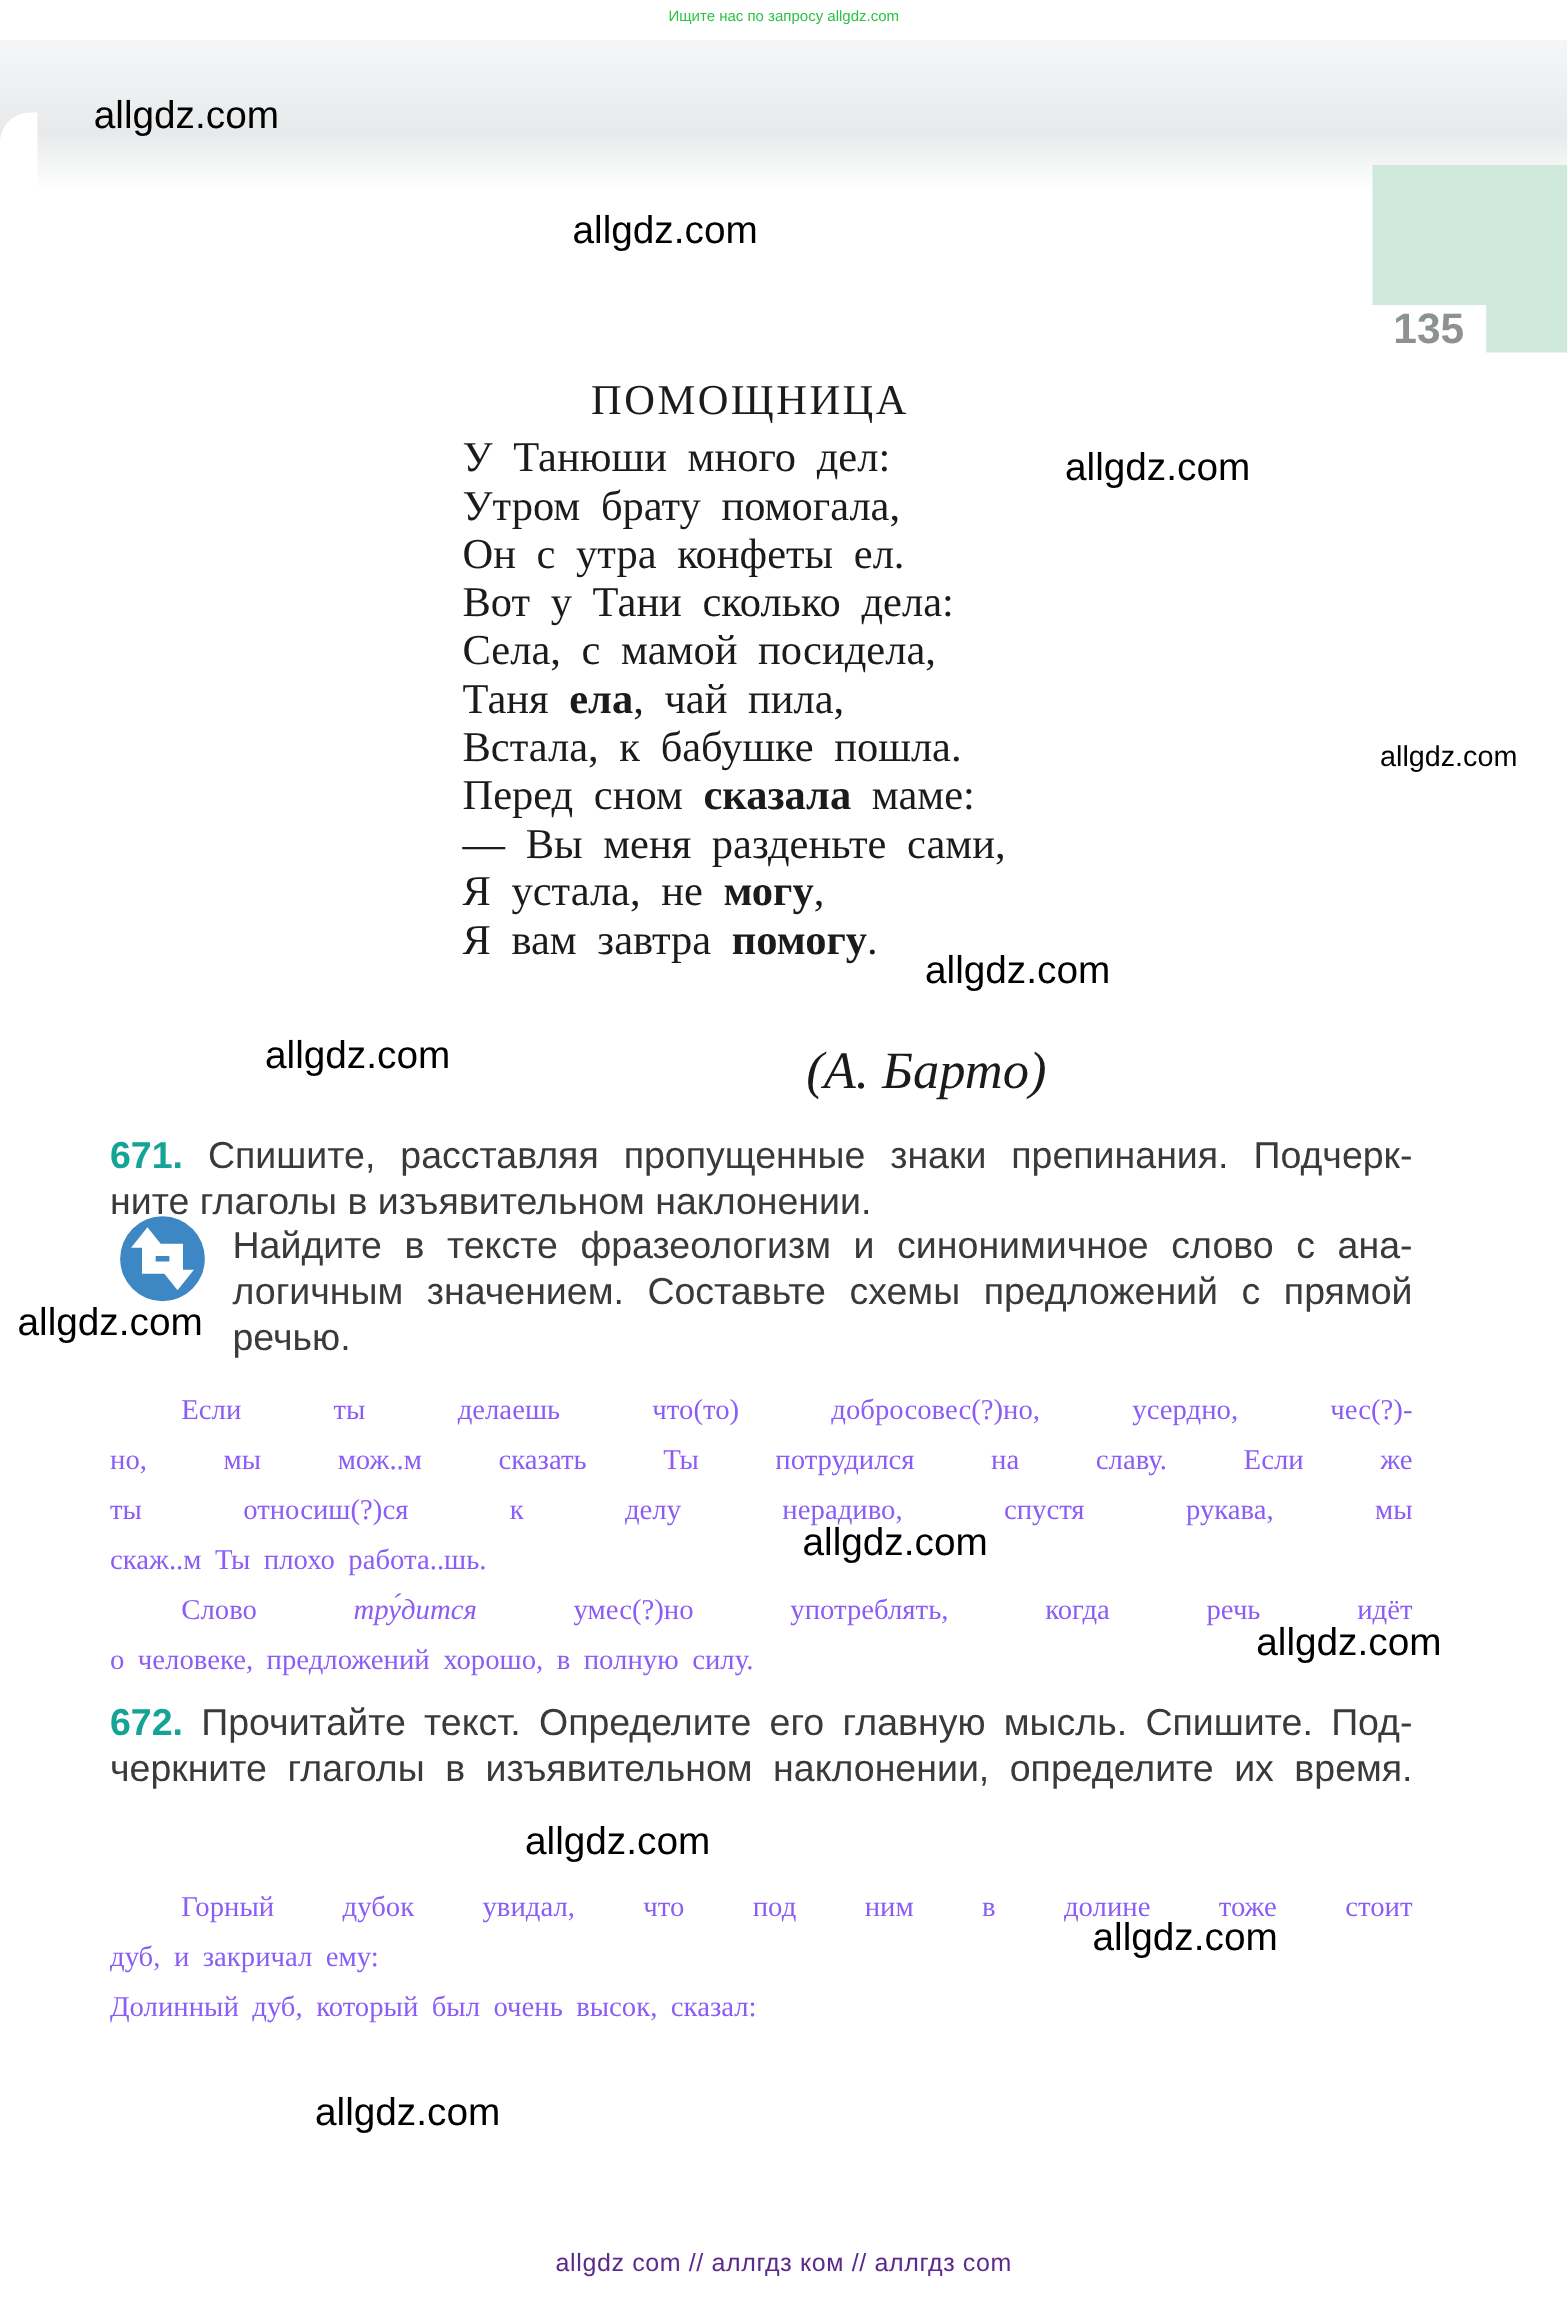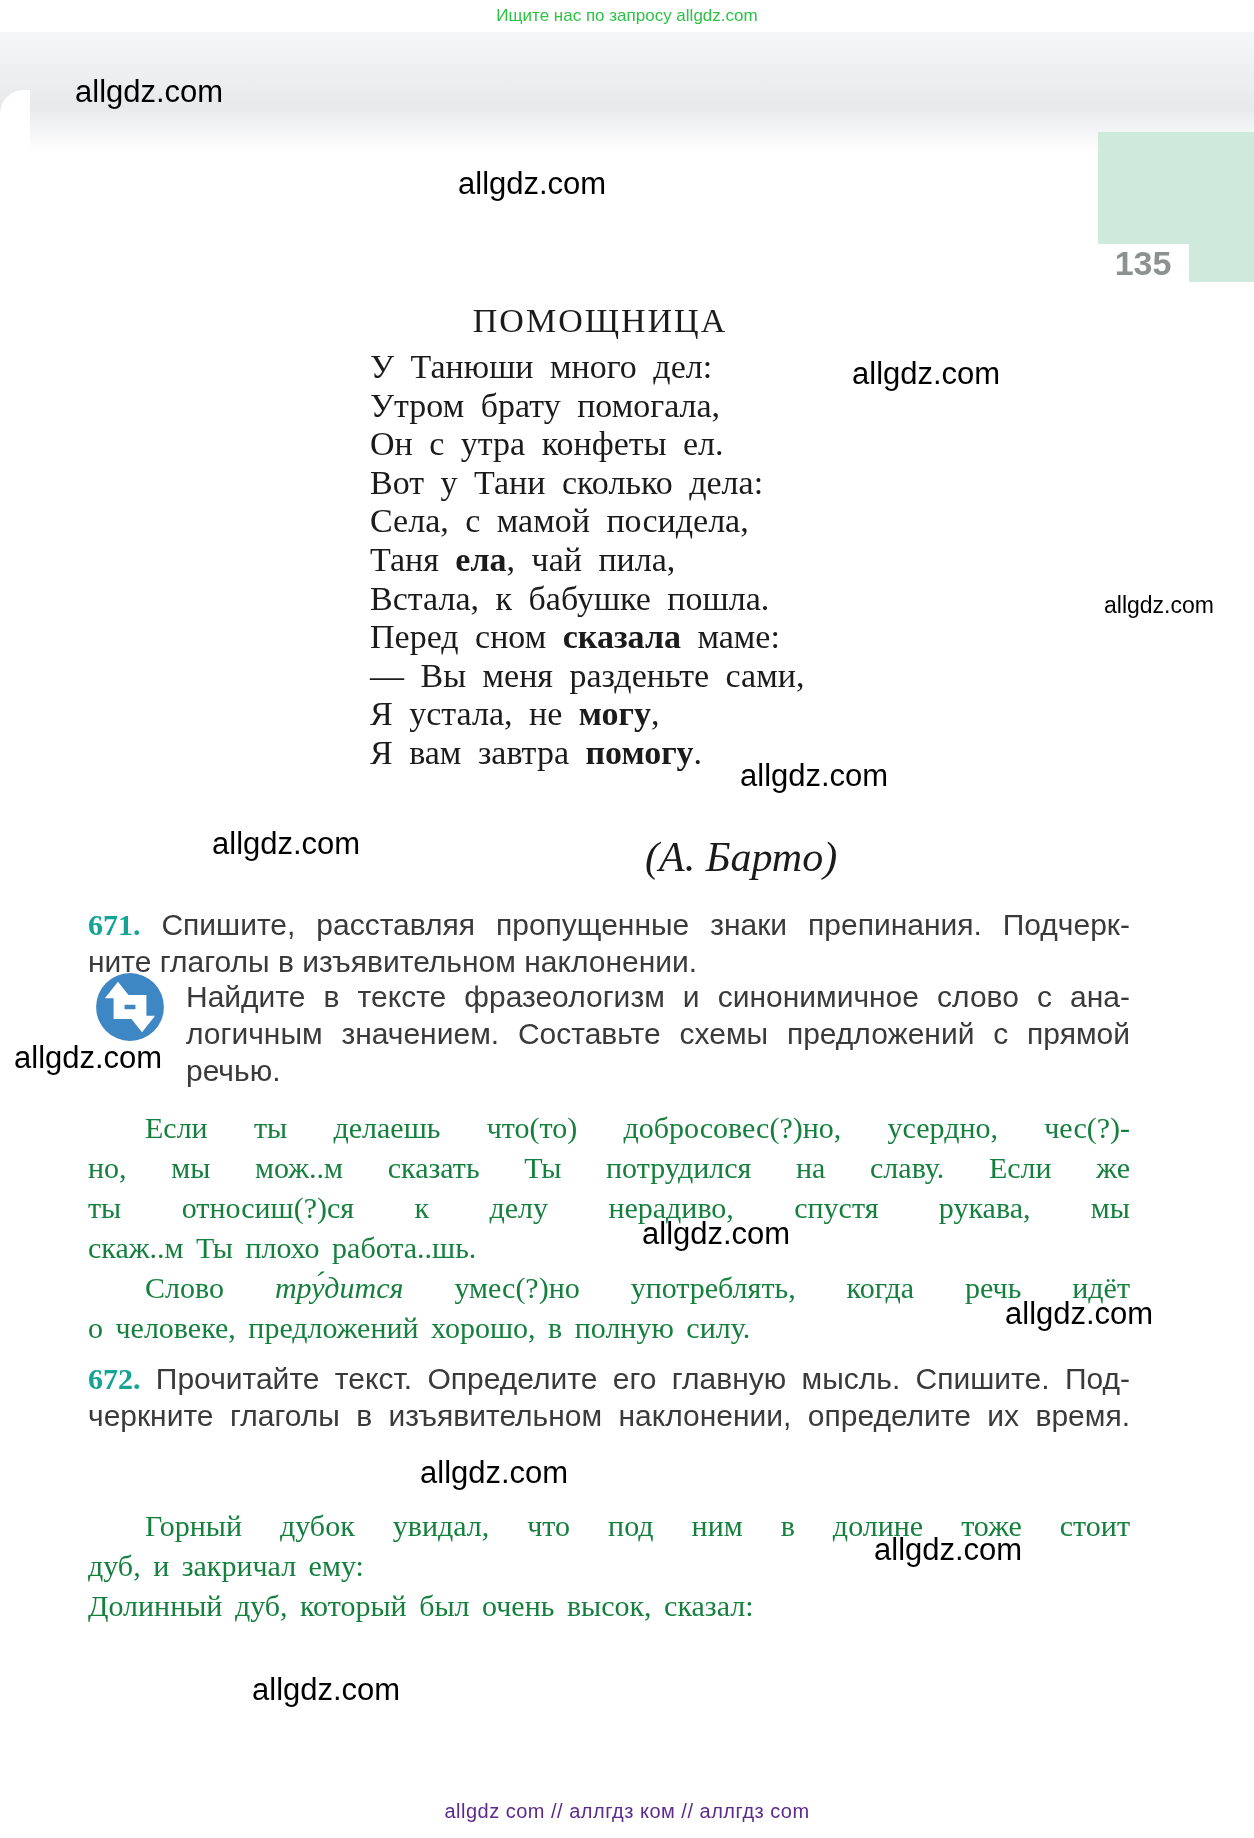--- a/index.html
+++ b/index.html
@@ -5,21 +5,21 @@
   html,body { margin:0; padding:0; background:#ffffff; }
   .screen {
     position:relative; width:1254px; height:1838px;
     background:#ffffff; overflow:hidden;
     font-family:"Liberation Serif", serif;
   }
   
   .green-top {
     position:absolute; top:6px; left:0; width:100%;
     text-align:center; font-family:"Liberation Sans", sans-serif;
-    font-size:17px; color:var(--green,#2bc245); z-index:4;
+    font-size:12px; color:var(--green,#2bc245); z-index:4;
   }
   .band {
     position:absolute; top:32px; left:0; width:100%; height:120px; z-index:0;
     background:linear-gradient(180deg,#f5f6f7 0%,#eef0f1 30%,#e7e9ea 62%,#ffffff 100%);
   }
   .page-corner {
     position:absolute; top:90px; left:0; width:30px; height:62px;
     background:#ffffff; border-top-left-radius:24px; z-index:1;
   }
   
@@ -39,29 +39,29 @@
     font-size:34px; letter-spacing:2px; color:#1b1b1b;
   }
   .poem { position:absolute; left:370px; top:348px; font-size:34px; line-height:38.6px;
     color:#1b1b1b; word-spacing:8px; }
   .attrib { position:absolute; left:645px; top:833px; font-style:italic; font-size:42px; color:#1b1b1b; }
   .sansblock { position:absolute; font-family:"Liberation Sans", sans-serif;
     font-size:30px; line-height:37px; color:#3a3a3a; }
   .ex-header-671 { left:88px; top:906px; width:1042px; }
   .ex-extra-671  { left:186px; top:978px; width:944px; }
   .ex-header-672 { left:88px; top:1360px; width:1042px; }
-  .serifblock { position:absolute; font-size:30px; line-height:40px; color:#15803d; word-spacing:5px; }
+  .serifblock { position:absolute; font-size:23px; line-height:40px; color:#8b5cf6; word-spacing:5px; }
   .ex-body-671 { left:88px; top:1108px; width:1042px; }
   .ex-body-672 { left:88px; top:1506px; width:1042px; }
   .tl { white-space:normal; }
   .tl.just { text-align:justify; text-align-last:justify; }
   .tl.ind { text-indent:57px; }
   .b { font-weight:bold; }
   .i { font-style:italic; }
-  .num { color:var(--teal,#14a394); font-weight:bold; font-family:Liberation Serif, serif; }
+  .num { color:var(--teal,#14a394); font-weight:bold; font-family:Liberation Sans, sans-serif; }
   
   .icon-box { position:absolute; left:95px; top:972px; width:70px; height:70px; z-index:5; }
   .cycle-icon circle { fill:var(--icon-blue,#3d87c4); }
   .cycle-icon path { fill:#ffffff; }
   
   .wm-layer { position:absolute; inset:0; z-index:6; pointer-events:none; }
   .wm { position:absolute; font-family:"Liberation Sans", sans-serif; color:#000000; white-space:nowrap; }
   
   .footer {
     position:absolute; top:1800px; left:0; width:100%; text-align:center;

